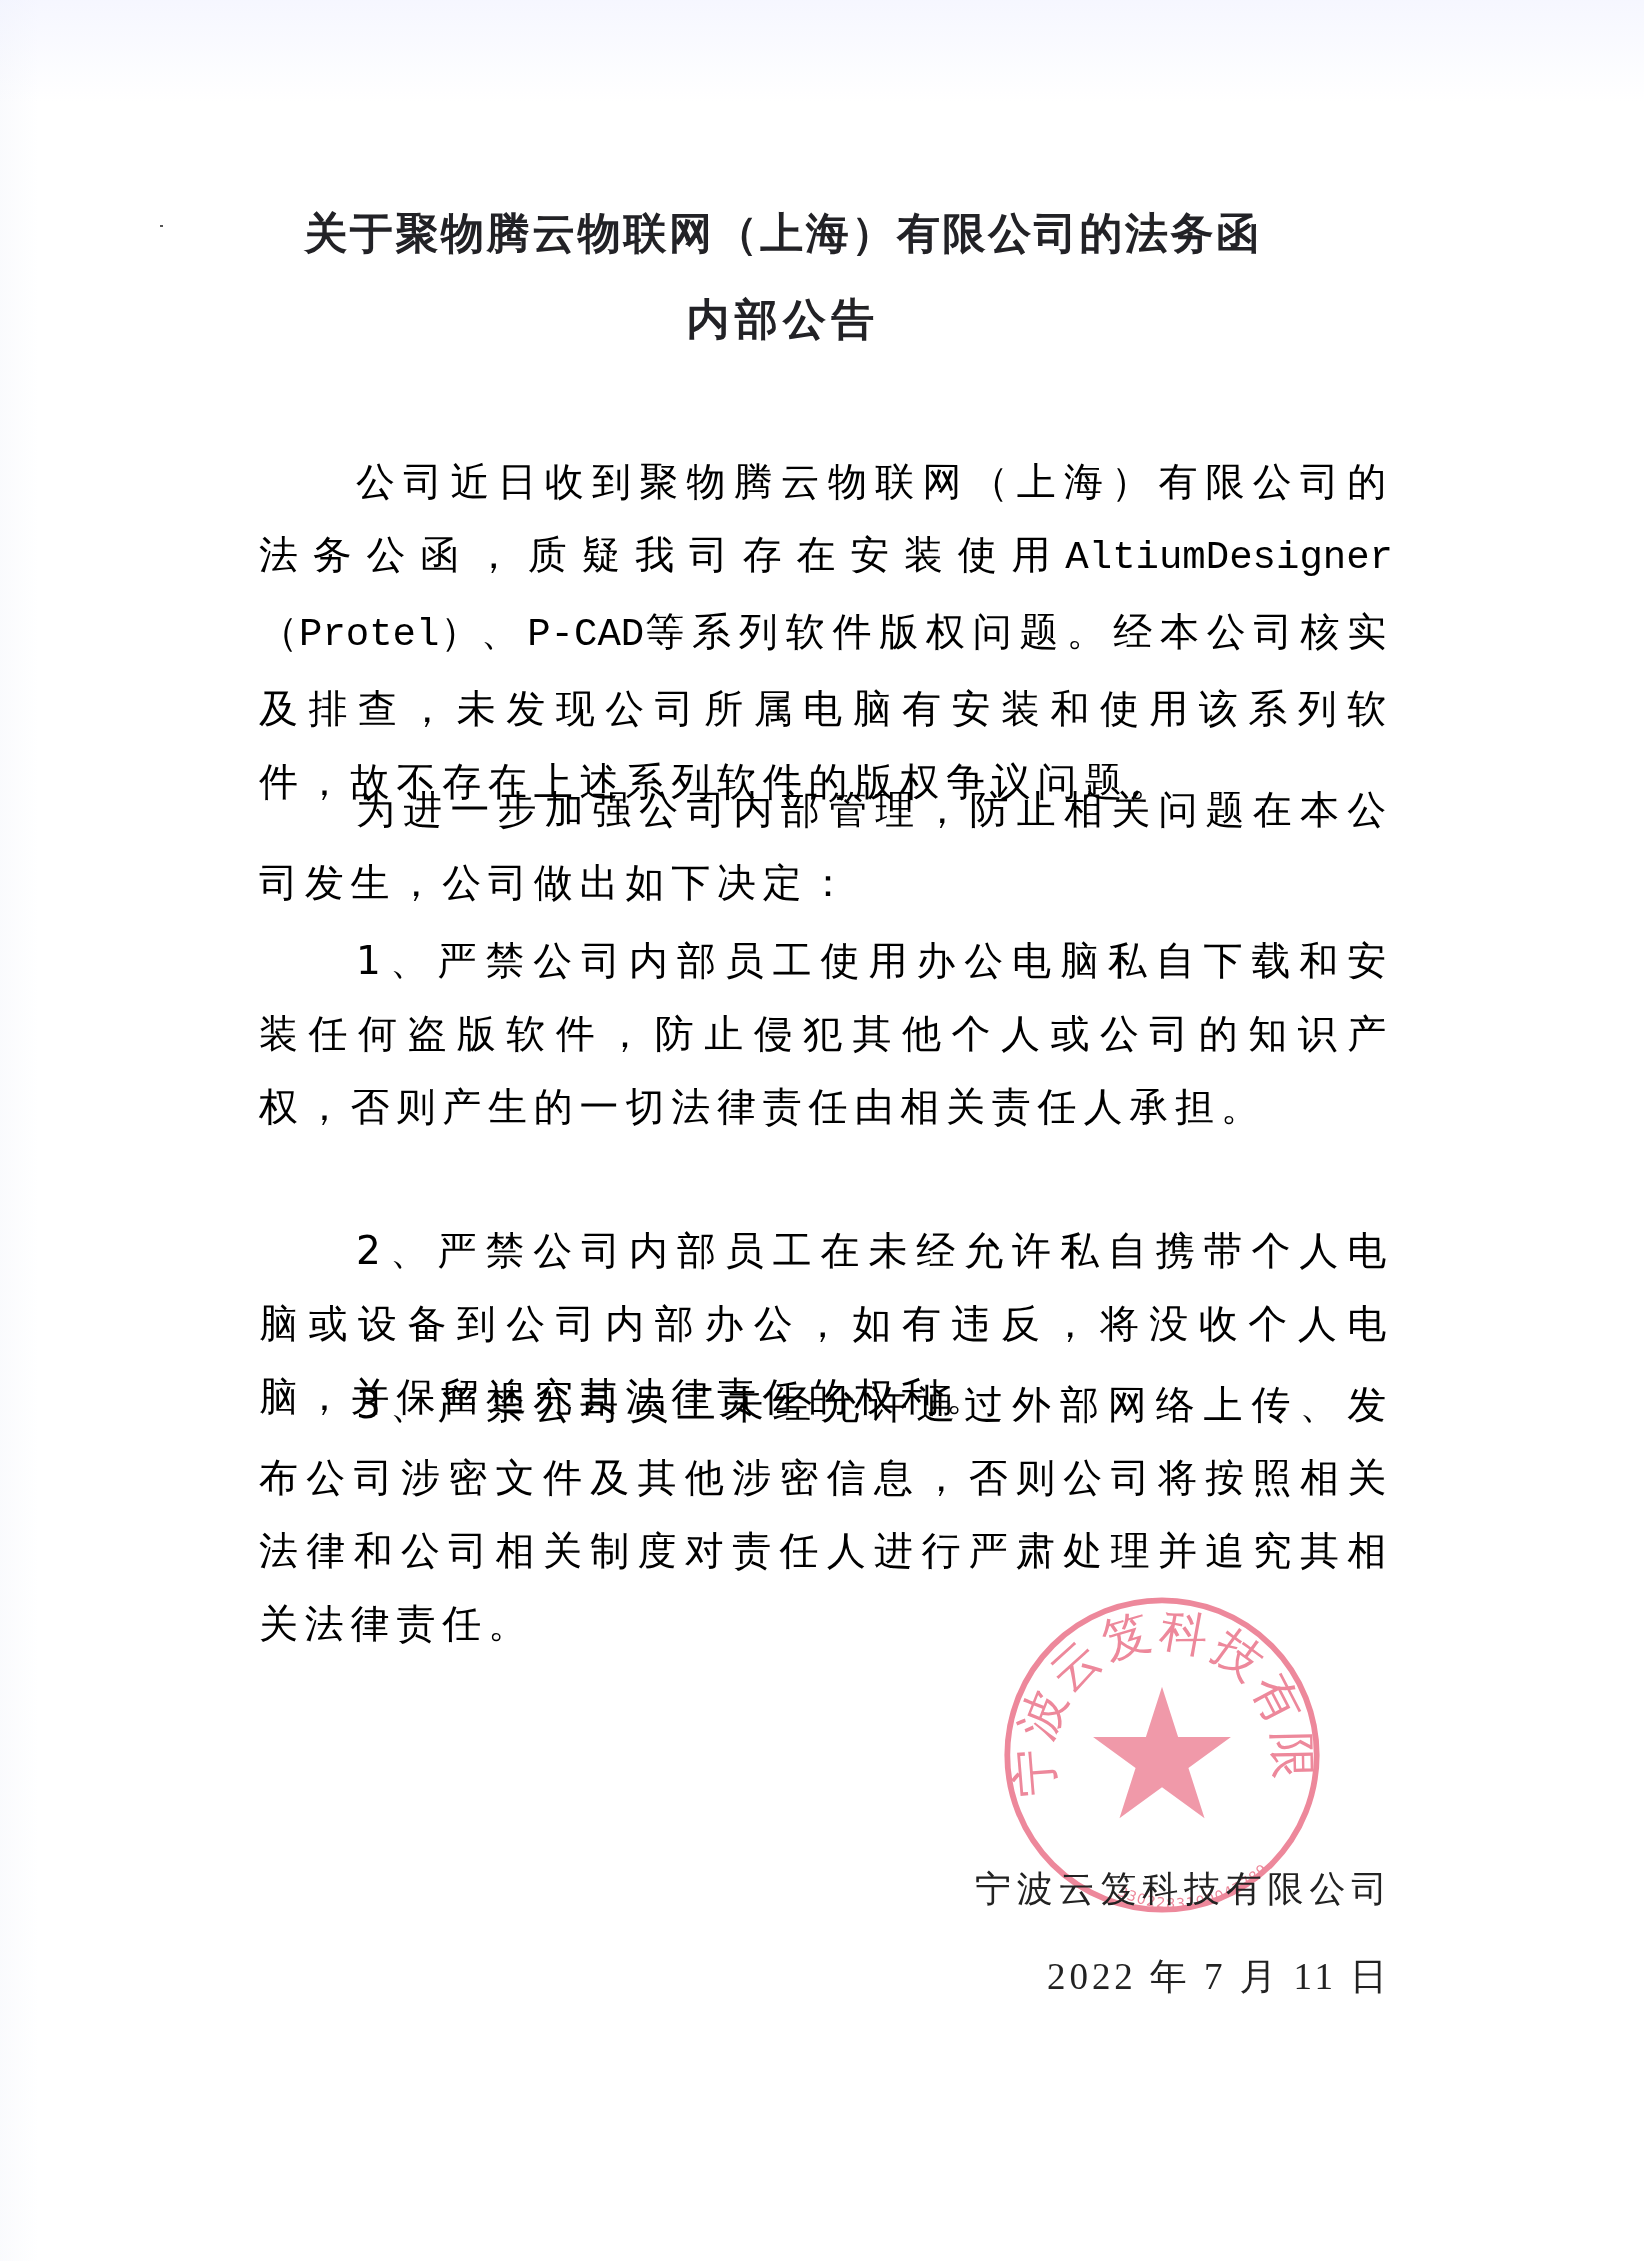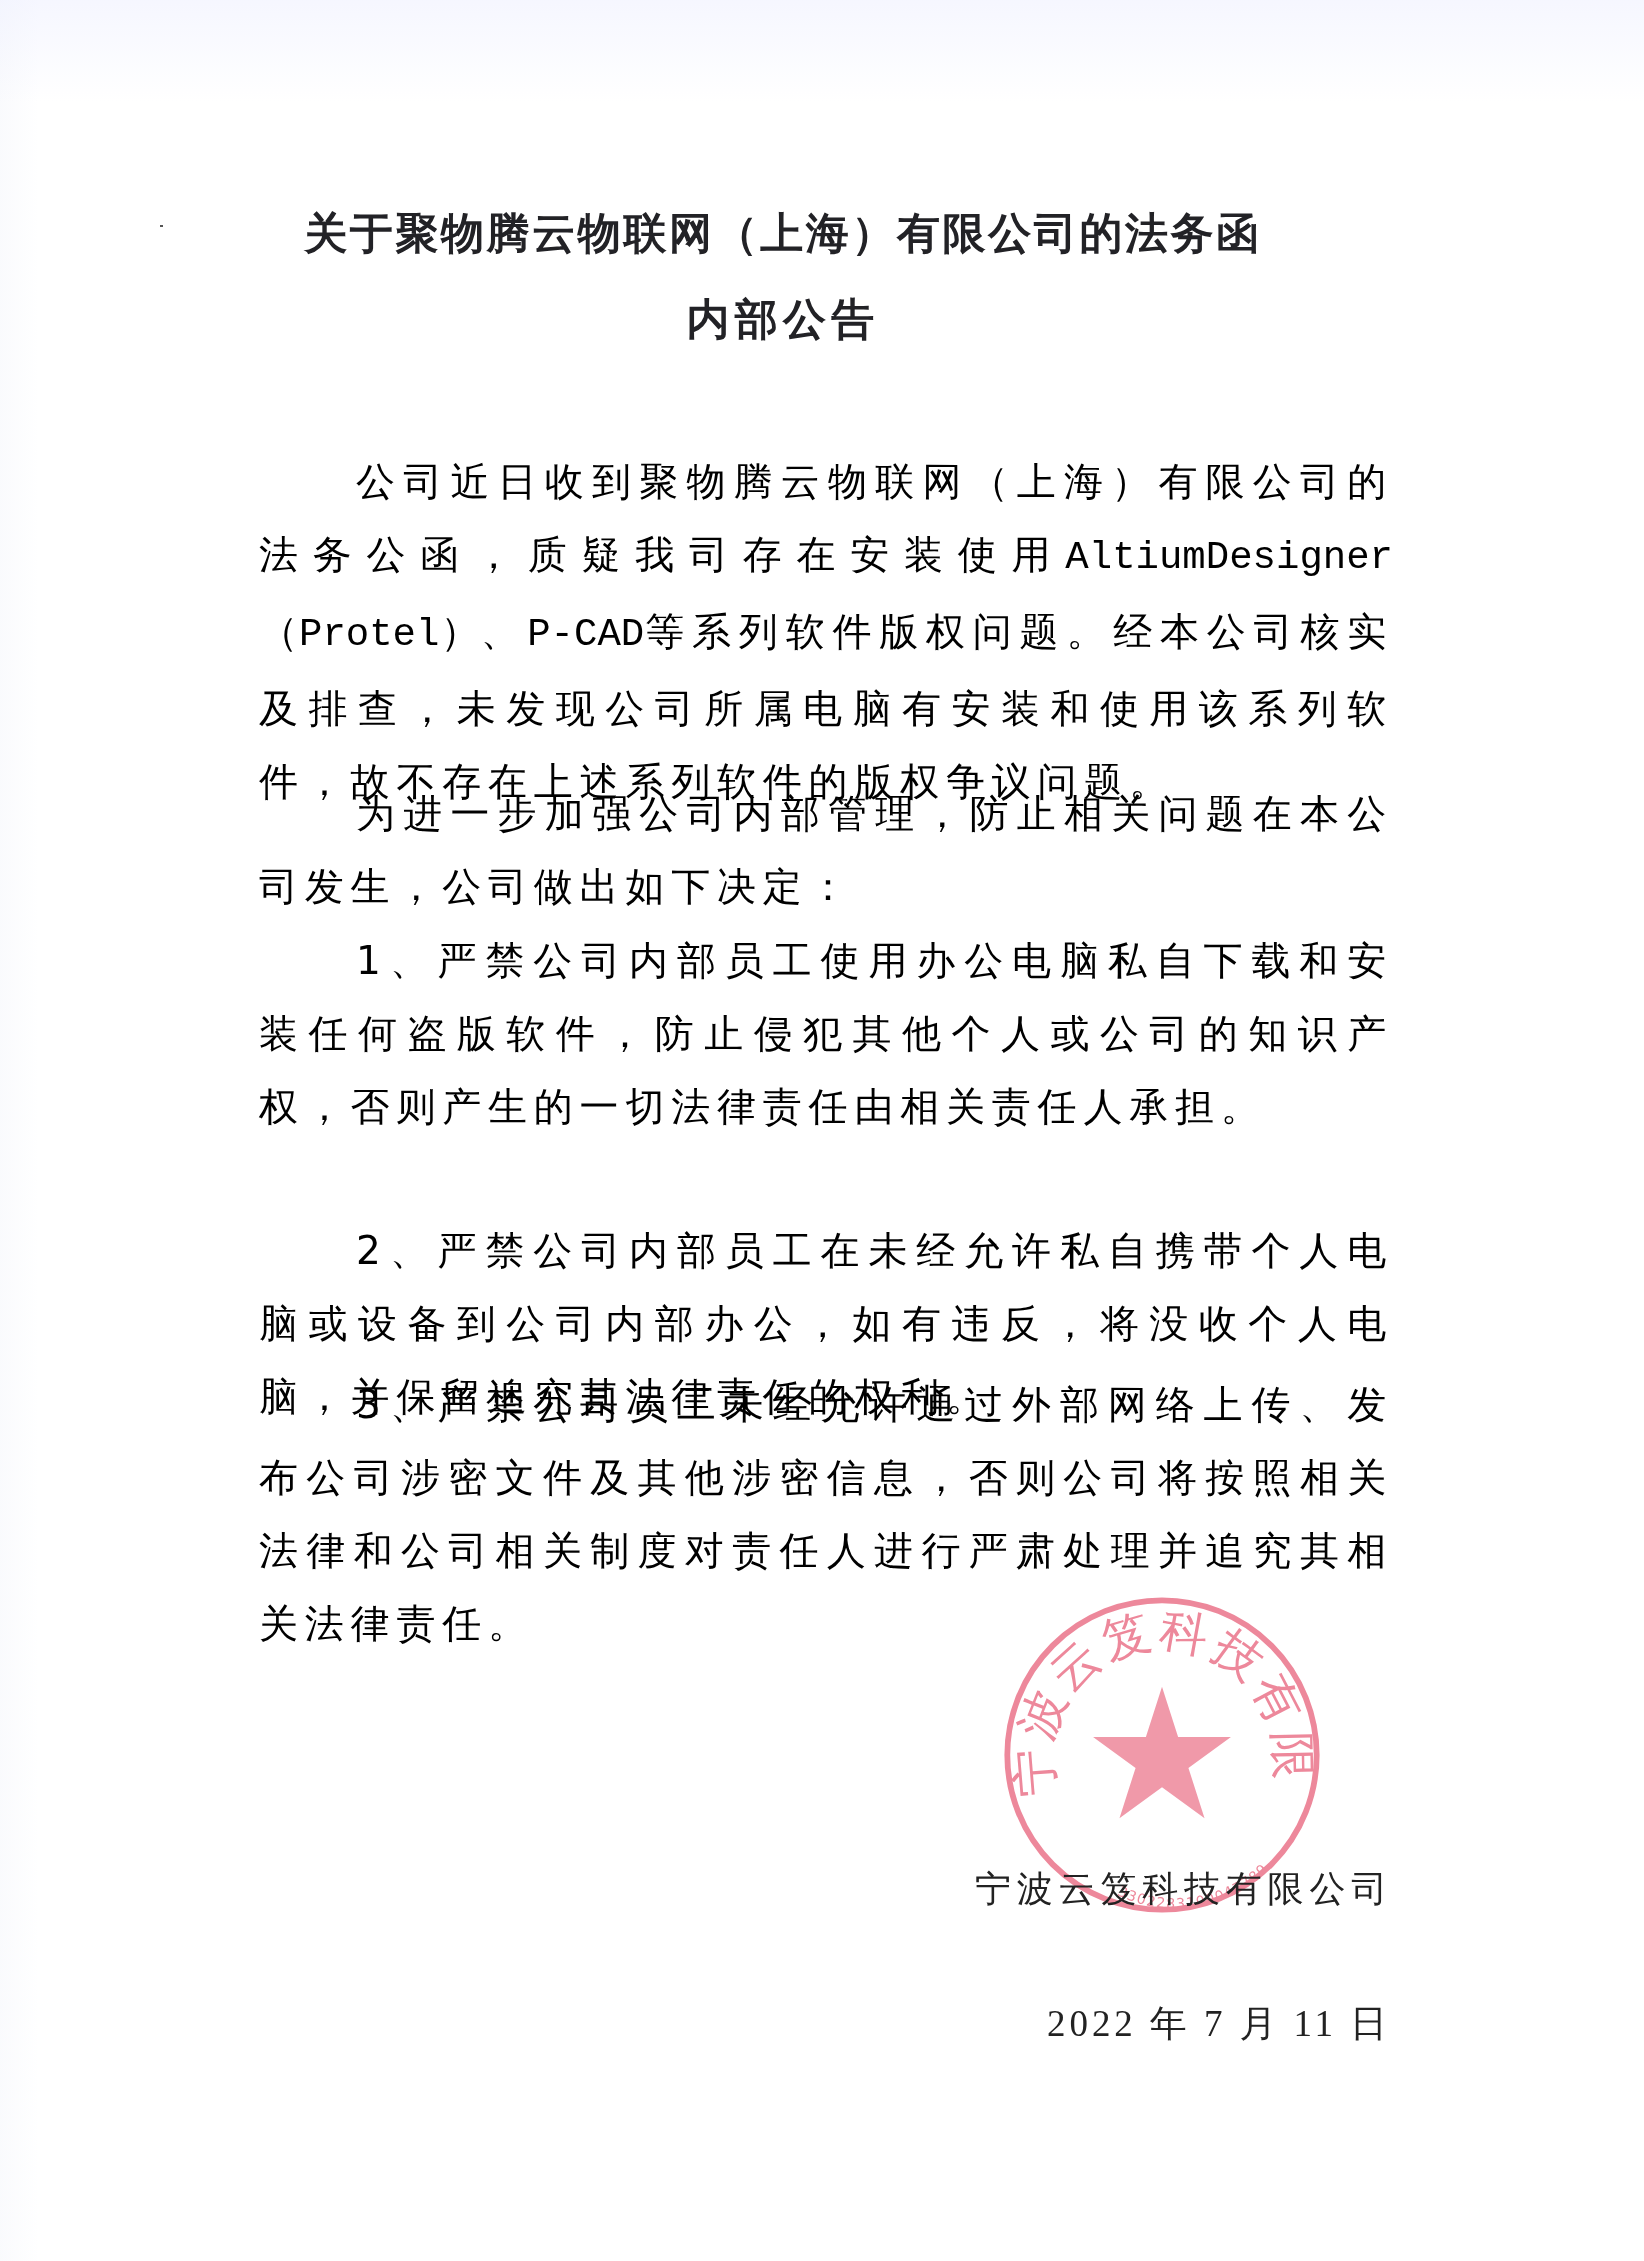--- a/index.html
+++ b/index.html
@@ -23,35 +23,35 @@
   .title.l1 { top:205px; left:-39px; }
   .title.l2 { top:291px; left:-39px; letter-spacing:5.2px; }
   .body-text {
     position:absolute; left:259px; width:1134px;
     font-size:39px; line-height:73px; letter-spacing:6.8px;
     color:#000000;
   }
   .para { margin:0; text-indent:97px; text-align:justify; }
   .para .mono { font-family:"Liberation Mono", "DejaVu Sans Mono", monospace; letter-spacing:0; }
   .p1 { top:445px; }
-  .p2 { top:777px; }
+  .p2 { top:777px;font-family:Liberation Mono, monospace; }
   .p3 { top:924px; }
   .p4 { top:1214px; }
   .p5 { top:1368px; }
   .seal {
     position:absolute; left:997px; top:1590px; width:330px; height:330px;
     opacity:0.78;
   }
   .sig-company {
     position:absolute; right:251px; top:1865px;
     font-size:36px; letter-spacing:5.8px; color:#222;
     font-family:"DejaVu Sans", sans-serif;
   }
   .sig-date {
-    position:absolute; right:253px; top:1999px;
+    position:absolute; right:253px; top:1952px;
     font-size:37px; letter-spacing:3.9px; color:#222;
     font-family:"Liberation Serif", "DejaVu Serif", serif;
   }
   .margin-dot {
     position:absolute; left:160px; top:225px; width:2.6px; height:1.9px; background:#555;
   }
 </style>
 </head>
 <body>
 

